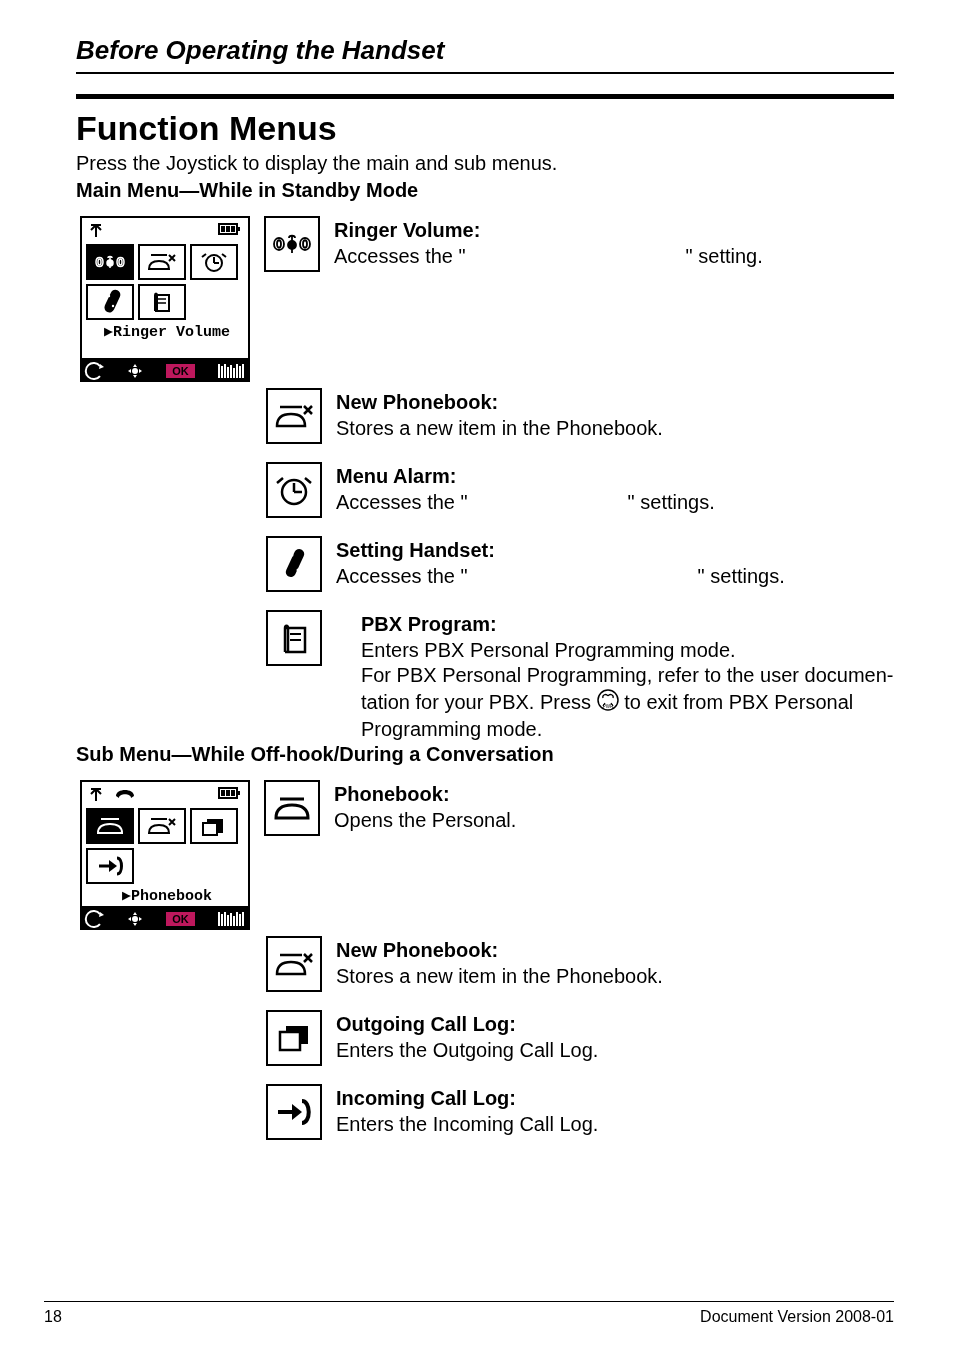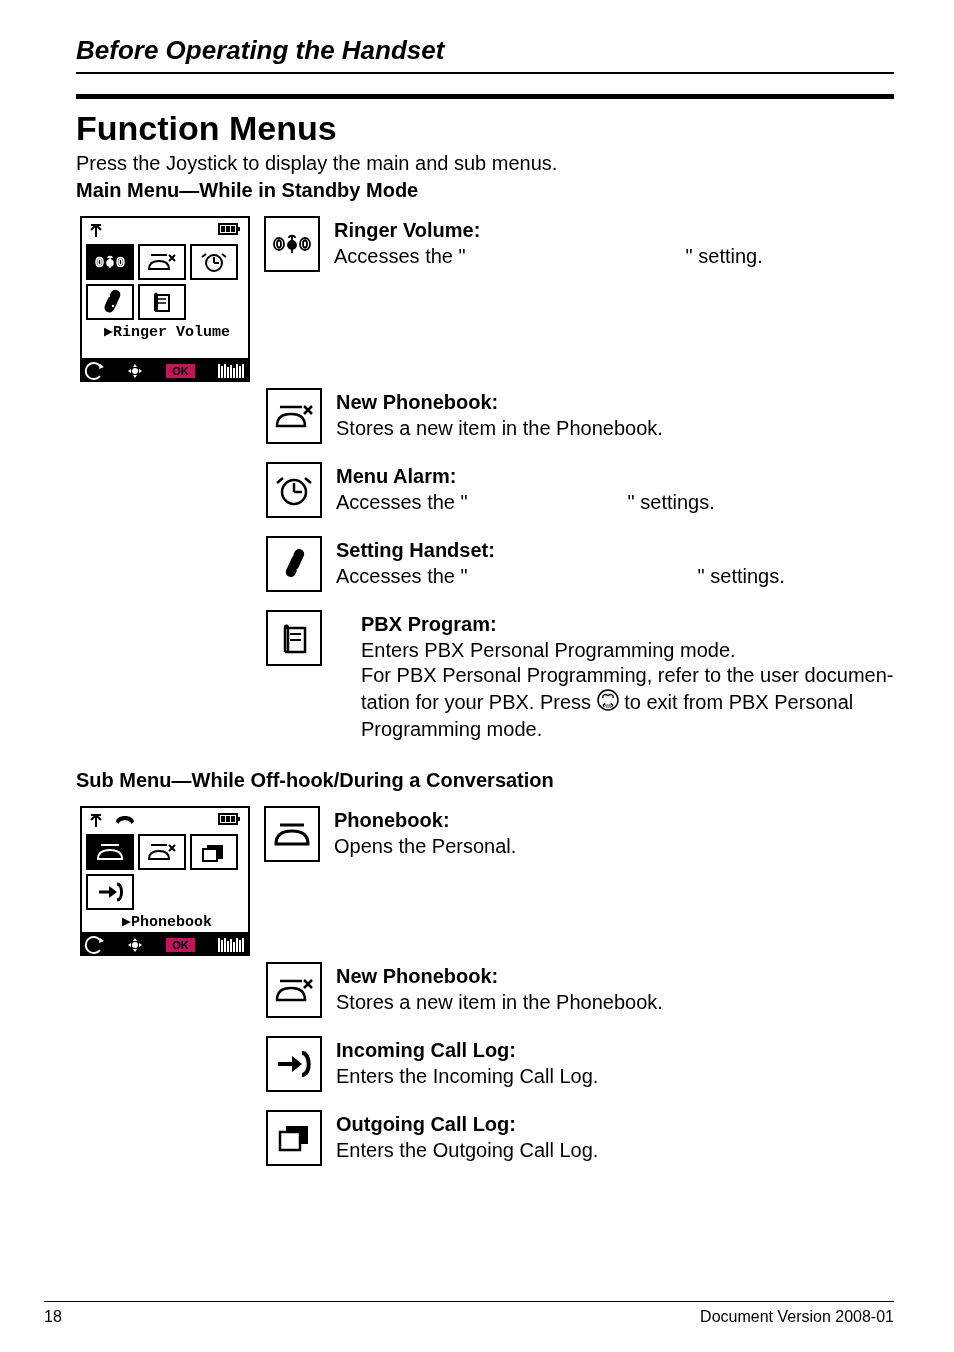--- a/index.html
+++ b/index.html
@@ -320,21 +320,21 @@
         </svg>
     </div>
     <div class="item-text">
       <span class="label">Setting Handset:</span><br>
       <span>
         <span>Accesses the "</span><span style="display:inline-block;width:230px;"></span><span>" settings.</span>
       </span>
     </div>
   </div>
 
-  <div class="row indent-after-screen" style="margin-bottom:26px;gap:39px;">
+  <div class="row indent-after-screen" style="margin-bottom:0;gap:39px;">
     <div class="item-icon">
       <svg width="34" height="36" viewBox="0 0 34 36">
           <path d="M8 32 L8 8 C8 5 11 5 11 8 L11 32 M8 8 L28 8 L28 32 L8 32" stroke="#000" stroke-width="2.5" fill="none"></path>
           <path d="M13 14 L24 14 M13 20 L24 20" stroke="#000" stroke-width="2"></path>
         </svg>
     </div>
     <div class="item-text">
       <span class="label">PBX Program:</span><br>
       <span>Enters PBX Personal Programming mode.</span><br>
       <span>For PBX Personal Programming, refer to the user documen-</span><br>
@@ -456,43 +456,43 @@
         </svg>
     </div>
     <div class="item-text">
       <span class="label">New Phonebook:</span><br>
       <span>Stores a new item in the Phonebook.</span>
     </div>
   </div>
 
   <div class="row menu-block indent-after-screen">
     <div class="item-icon">
+      <svg width="36" height="32" viewBox="0 0 36 32">
+          <rect x="10" y="4" width="22" height="18" fill="#000"></rect>
+          <rect x="4" y="10" width="20" height="18" stroke="#000" stroke-width="2.5" fill="#fff"></rect>
+        </svg>
+    </div>
+    <div class="item-text">
+      <span class="label">Outgoing Call Log:</span><br>
+      <span>Enters the Outgoing Call Log.</span>
+    </div>
+  </div>
+
+  <div class="row menu-block indent-after-screen">
+    <div class="item-icon">
       <svg width="40" height="32" viewBox="0 0 40 32">
           <path d="M4 16 L22 16" stroke="#000" stroke-width="4"></path>
           <path d="M18 8 L28 16 L18 24 Z" fill="#000"></path>
           <path d="M28 5 C37 5 37 27 28 27" stroke="#000" stroke-width="4" fill="none"></path>
         </svg>
     </div>
     <div class="item-text">
       <span class="label">Incoming Call Log:</span><br>
       <span>Enters the Incoming Call Log.</span>
     </div>
   </div>
 
-  <div class="row menu-block indent-after-screen">
-    <div class="item-icon">
-      <svg width="36" height="32" viewBox="0 0 36 32">
-          <rect x="10" y="4" width="22" height="18" fill="#000"></rect>
-          <rect x="4" y="10" width="20" height="18" stroke="#000" stroke-width="2.5" fill="#fff"></rect>
-        </svg>
-    </div>
-    <div class="item-text">
-      <span class="label">Outgoing Call Log:</span><br>
-      <span>Enters the Outgoing Call Log.</span>
-    </div>
-  </div>
-
   <div class="footer">
     <span>18</span>
     <span>Document Version 2008-01</span>
   </div>
 
 </div>
 
 </body></html>

